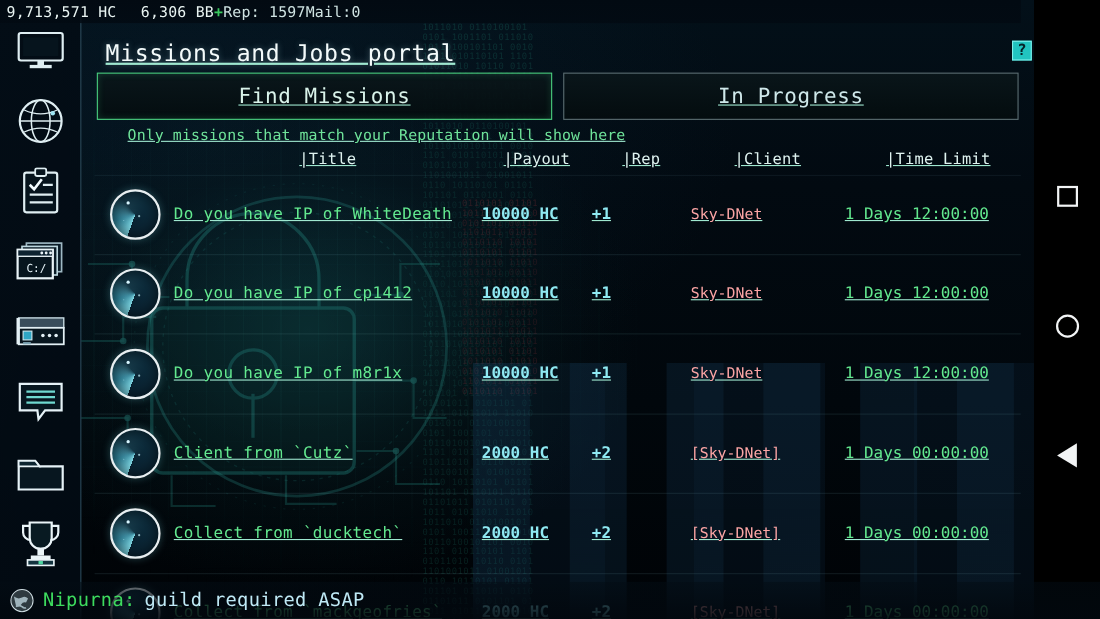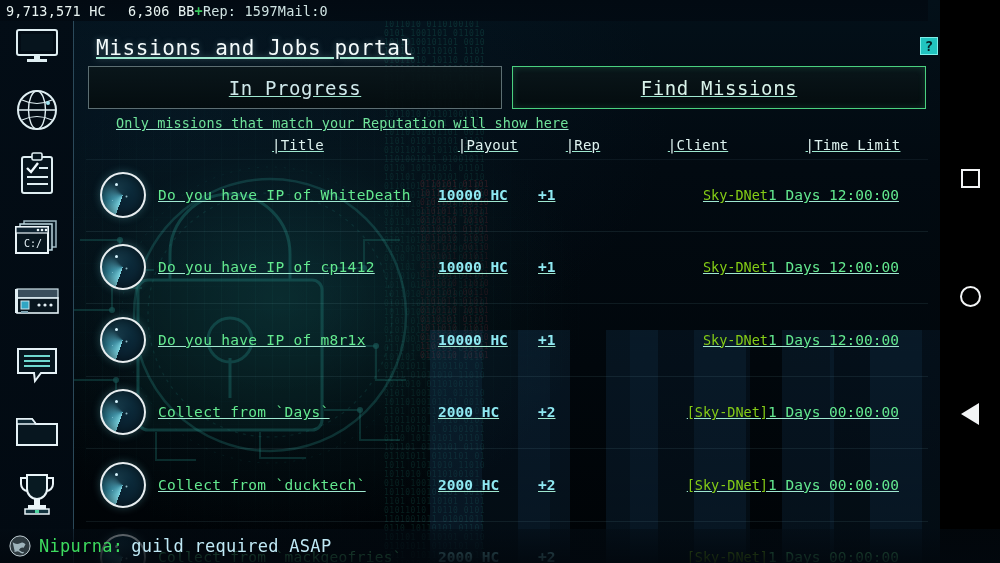--- a/index.html
+++ b/index.html
@@ -149,21 +149,21 @@
     box-shadow:0 0 8px rgba(120,220,235,.28), inset 0 0 12px rgba(0,0,0,.55);
     position:relative;
   }
   .radar::after{
     content:""; position:absolute; left:30%; top:22%; width:3px; height:3px;
     border-radius:50%; background:#d8f6ff; box-shadow:10px 12px 0 -.5px rgba(200,245,255,.7), -4px 16px 0 -1px rgba(180,235,250,.55);
   }
   .m-title  { color:#63e98f; font-size:14.5px; letter-spacing:.3px; white-space:pre; }
   .m-payout { color:#8fe9f2; font-size:14.5px; font-weight:bold; white-space:pre; }
   .m-rep    { color:#8fe9f2; font-size:14.5px; font-weight:bold; white-space:pre; }
-  .m-client { color:#84cc16; font-size:13.5px; white-space:pre; text-align:right; }
+  .m-client { color:#fca5a5; font-size:13.5px; white-space:pre; text-align:left; }
   .m-time   { color:#63e98f; font-size:14.5px; white-space:pre; }
 
   
   .chatbar{
     position:absolute; left:0; bottom:0; width:1000px; height:34px; z-index:9;
     background:linear-gradient(180deg, rgba(3,12,20,.55), rgba(2,8,14,.92));
     display:flex; align-items:center; gap:8px; padding-left:9px;
   }
   .globe{ width:22px; height:22px; flex:0 0 22px; }
   .chat-user{ color:#3ddb5e; font-size:17px; letter-spacing:.3px; }
@@ -429,22 +429,22 @@
       </svg>
     </div>
   </div>
 
   <div class="panel">
 
     <div class="page-title">Missions and Jobs portal</div>
     <div class="help-btn">?</div>
 
     <div class="tabs">
+      <div class="tab active">Find Missions</div>
       <div class="tab inactive">In Progress</div>
-      <div class="tab active">Find Missions</div>
     </div>
 
     <div class="hint">Only missions that match your Reputation will show here</div>
 
     <div class="colhead">
       <span class="c c-icon"></span>
       <span class="c c-title">|Title</span>
       <span class="c c-payout">|Payout</span>
       <span class="c c-rep">|Rep</span>
       <span class="c c-client">|Client</span>
@@ -479,21 +479,21 @@
           <span class="c-title m-title">Do you have IP of m8r1x</span>
           <span class="c-payout m-payout">10000 HC</span>
           <span class="c-rep m-rep">+1</span>
           <span class="c-client m-client">Sky-DNet</span>
           <span class="c-time m-time">1 Days 12:00:00</span>
         </div>
         <div class="row">
           <div class="c-icon">
             <div class="radar"></div>
           </div>
-          <span class="c-title m-title">Collect from `Days`</span>
+          <span class="c-title m-title">Client from `Cutz`</span>
           <span class="c-payout m-payout">2000 HC</span>
           <span class="c-rep m-rep">+2</span>
           <span class="c-client m-client">[Sky-DNet]</span>
           <span class="c-time m-time">1 Days 00:00:00</span>
         </div>
         <div class="row">
           <div class="c-icon">
             <div class="radar"></div>
           </div>
           <span class="c-title m-title">Collect from `ducktech`</span>

